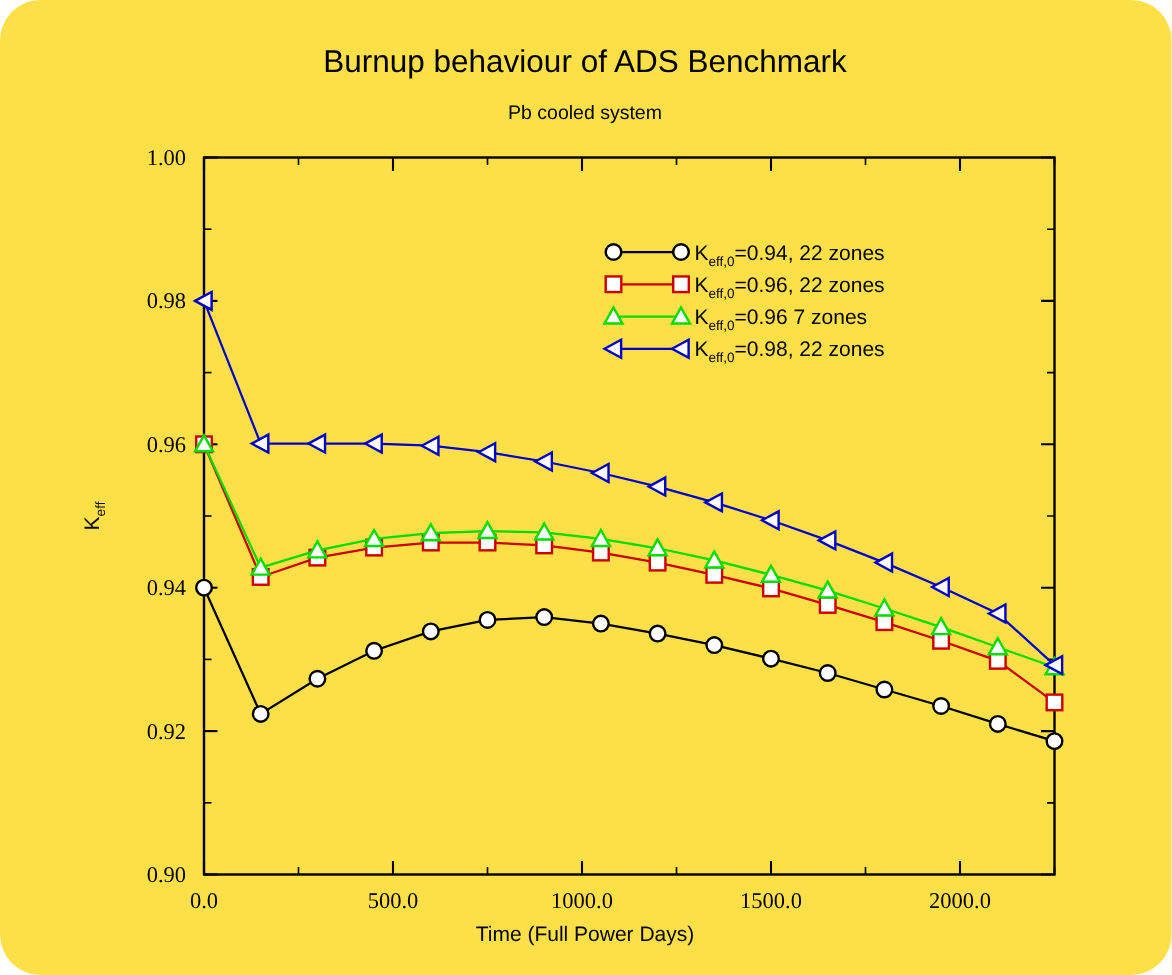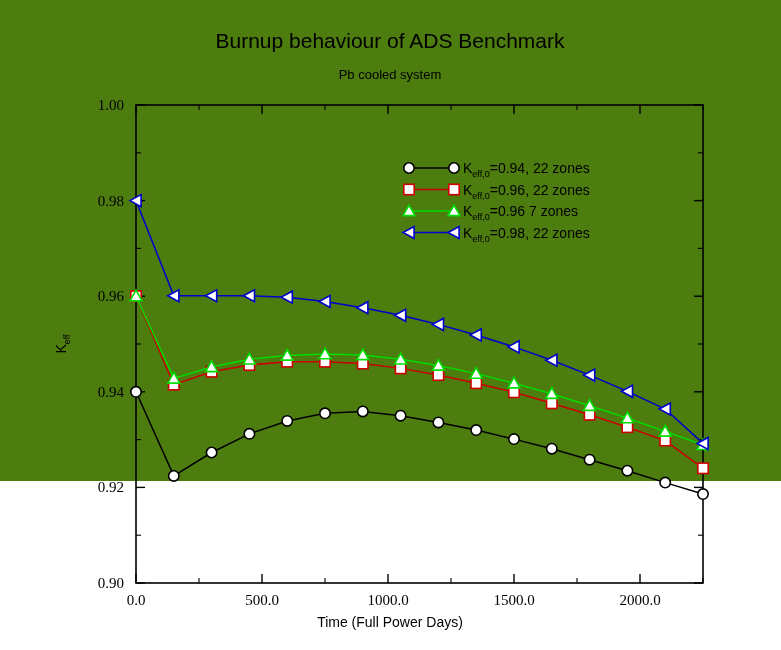--- a/index.html
+++ b/index.html
@@ -11,22 +11,23 @@
   body {
     width: 781px;
     height: 650px;
     font-family: "Liberation Sans", sans-serif;
     color: #000000;
     overflow: hidden;
   }
   #figure {
     position: relative;
     width: 781px;
-    height: 481px;
-    background: #4d7c0f;
+    height: 650px;
+    background: #fde047;
+    border-radius: 27px;
   }
   svg#plot {
     display: block;
     width: 781px;
     height: 650px;
   }
   .title-text {
     font-family: "Liberation Sans", sans-serif;
     font-size: 21px;
     fill: #000000;

